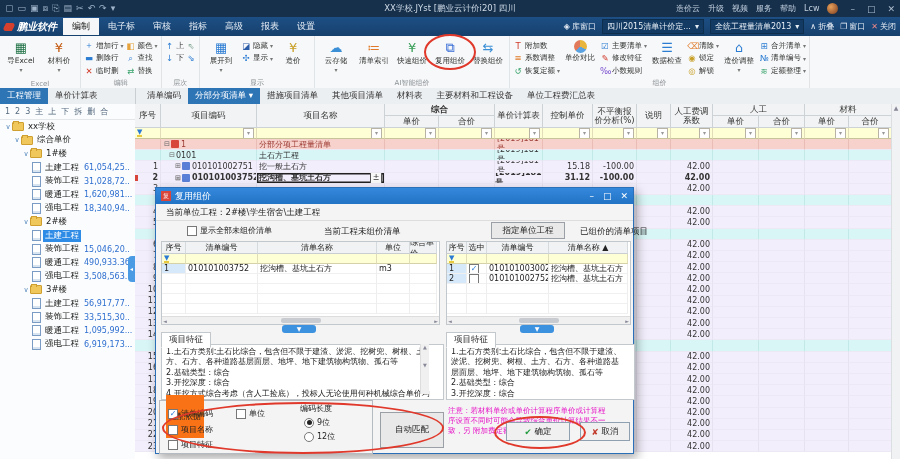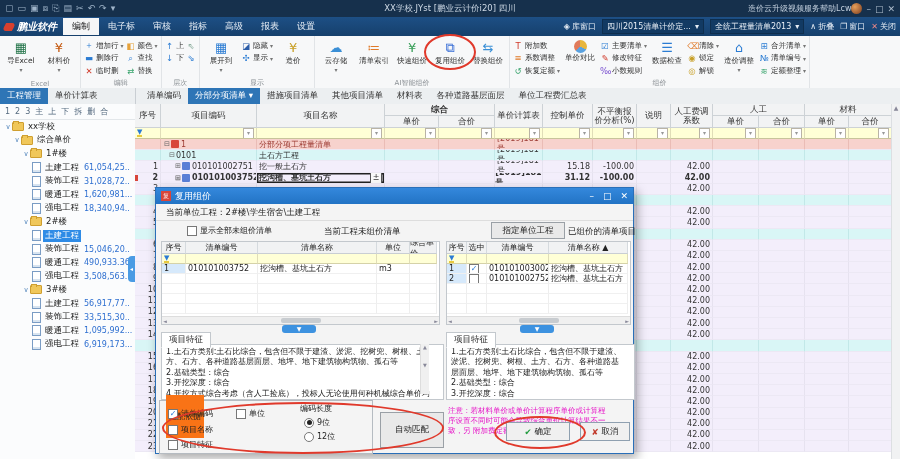--- a/index.html
+++ b/index.html
@@ -2,21 +2,21 @@
 <html><head>
 <meta charset="utf-8">
 <style>
   html,body{margin:0;padding:0;background:#888;}
   #app{position:relative;width:900px;height:459px;overflow:hidden;background:#fff;
        font-family:"DejaVu Sans","Liberation Sans",sans-serif;font-size:9px;color:#222;}
   
   #titlebar{position:absolute;left:0;top:0;right:0;height:17px;background:#16304c;display:flex;align-items:center;padding:0 5px;}
   .qi{color:#9fb4c9;font-size:9px;margin-right:4px;line-height:17px;}
   #win-title{position:absolute;left:0;right:0;text-align:center;color:#cdd8e4;font-size:8.5px;pointer-events:none;}
-  #tb-right{margin-left:auto;display:flex;align-items:center;color:#c2cfdd;font-size:8px;z-index:2;}
+  #tb-right{margin-left:auto;display:flex;gap:8px;align-items:center;color:#c2cfdd;font-size:8px;z-index:2;}
   .avatar{width:11px;height:11px;border-radius:50%;background:radial-gradient(circle at 35% 35%,#e8a05a,#7a3b1e);}
   .wctl{color:#aebdcd;font-size:9px;margin-left:4px;}
   
   #menubar{position:absolute;left:0;top:17px;right:0;height:19px;background:linear-gradient(#1d4f85,#16406c);display:flex;align-items:center;color:#e6edf5;padding:0 4px;}
   #logo{display:flex;align-items:center;margin-right:6px;}
   #logo .flame{width:10px;height:8px;background:#d8402e;transform:skewX(-28deg);border-radius:0 4px 0 4px;margin-right:3px;}
   #logo .lname{color:#fff;font-weight:bold;font-style:italic;font-size:10px;}
   .mtab{padding:2px 9px;font-size:9px;cursor:default;}
   .mtab.active{background:#f5f6f7;color:#1a1a1a;}
   #mb-right{margin-left:auto;display:flex;align-items:center;gap:6px;font-size:8px;}
@@ -363,21 +363,21 @@
     <div id="left-tabs">
         <span class="wtab active">工程管理</span>
         <span class="wtab">单价计算表</span>
       </div>
     <div id="main-tabs">
         <span class="wtab">清单编码</span>
         <span class="wtab active">分部分项清单 ▾</span>
         <span class="wtab">措施项目清单</span>
         <span class="wtab">其他项目清单</span>
         <span class="wtab">材料表</span>
-        <span class="wtab">各种道路基层面层</span>
+        <span class="wtab">主要材料和工程设备</span>
         <span class="wtab">单位工程费汇总表</span>
       </div>
   </div>
 
   <div id="leftpanel">
     <div id="treebar">
         <span class="tbi">1</span>
         <span class="tbi">2</span>
         <span class="tbi">3</span>
         <span class="tbi">主</span>
@@ -1082,21 +1082,21 @@
       <div style="position:absolute;left:10px;top:3px;">当前单位工程：2#楼\学生宿舍\土建工程</div>
       <div style="position:absolute;left:0;top:16px;right:0;border-top:1px solid #ddd;"></div>
 
       <div class="mrow" style="left:14px;top:21px;padding-left:17px;">
         <span class="cb"></span>
         <span>显示全部未组价清单</span>
       </div>
       <div style="position:absolute;left:168px;top:22px;">当前工程未组价清单</div>
       <div style="position:absolute;left:335px;top:18px;width:72px;height:15px;background:#e9e9e9;border:1px solid #9aa0a6;
                   display:flex;align-items:center;justify-content:center;">指定单位工程</div>
-      <div style="position:absolute;left:412px;top:22px;white-space:nowrap;font-family:Liberation Mono, monospace;">已组价的清单项目</div>
+      <div style="position:absolute;left:424px;top:22px;white-space:nowrap;font-family:Liberation Mono, monospace;">已组价的清单项目</div>
 
       <div class="dtable" id="dlg-ltable" style="left:5px;top:37px;width:277px;height:82px;">
           <div class="mgrid" style="grid-template-columns: 24px 72px 119px 33px 27px; grid-template-rows: 12px;">
             <div class="dhcell">序号</div>
             <div class="dhcell">清单编号</div>
             <div class="dhcell">清单名称</div>
             <div class="dhcell">单位</div>
             <div class="dhcell">综合单价</div>
           </div>
           <div class="mgrid" style="grid-template-columns: 24px 72px 119px 33px 27px; grid-template-rows: 10px;">

